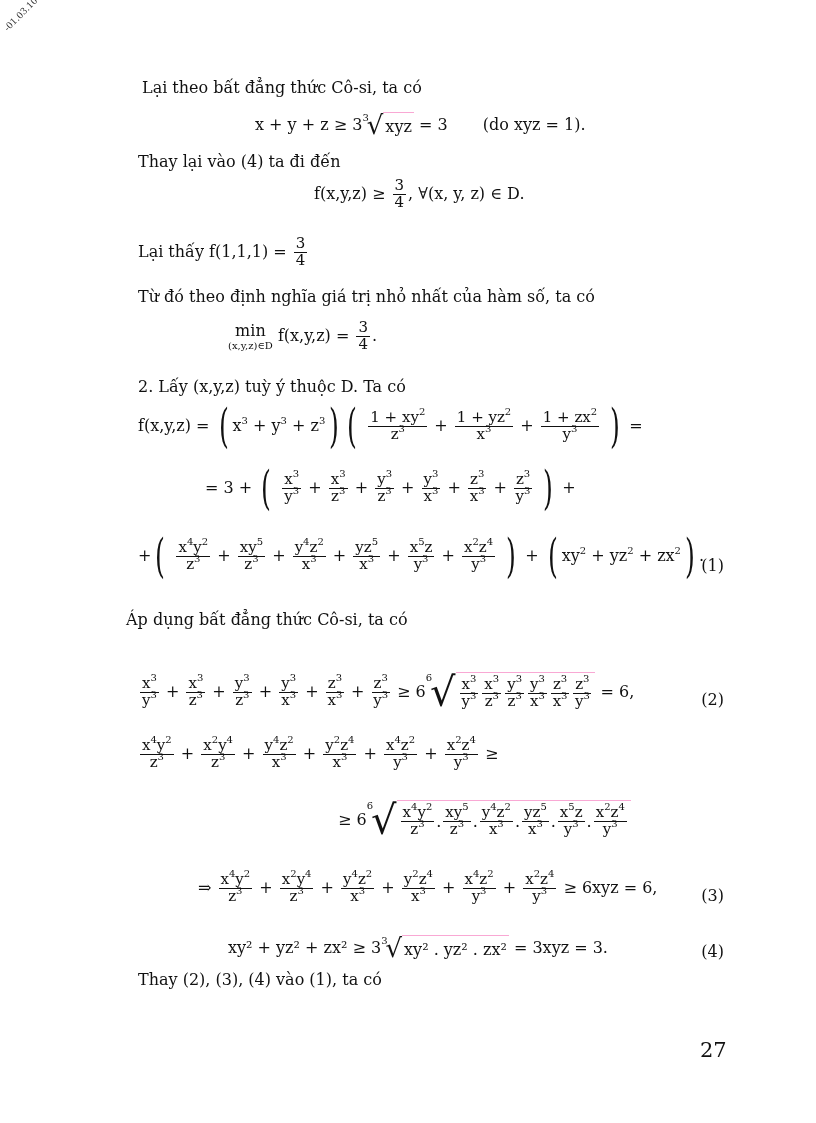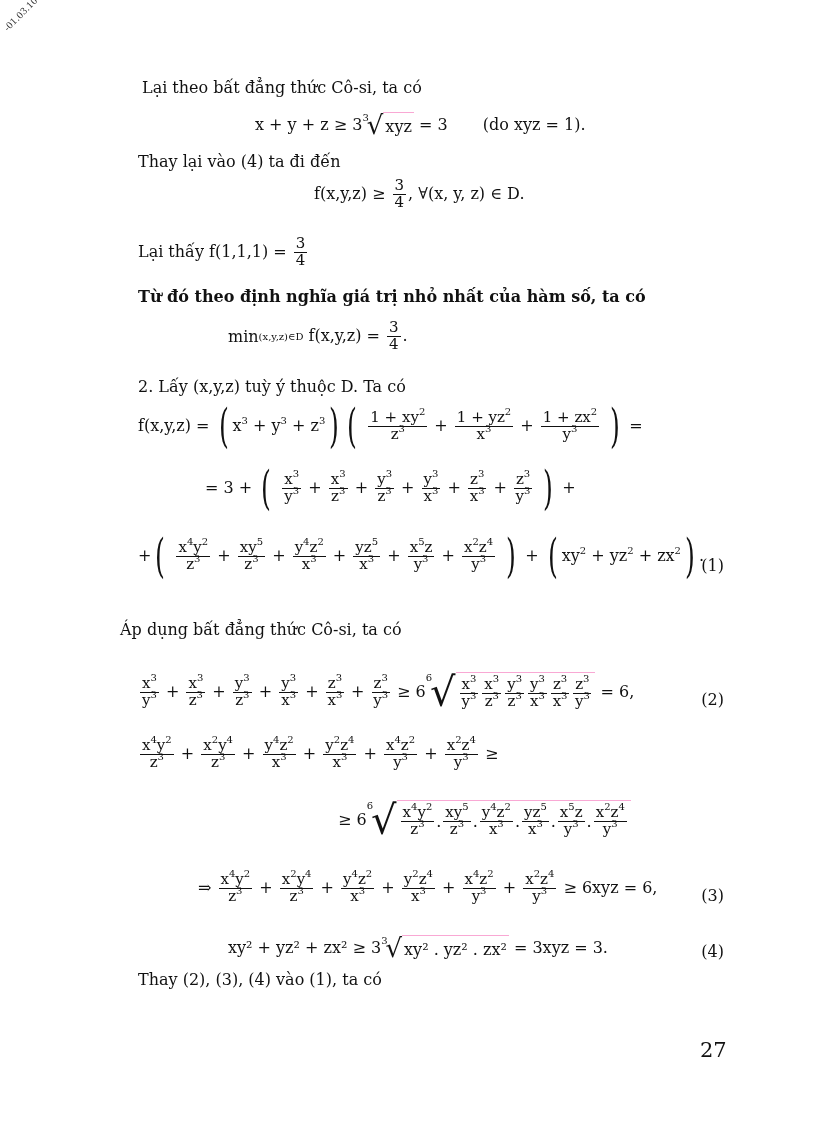--- a/index.html
+++ b/index.html
@@ -47,24 +47,24 @@
 </div>
 
 <div class="abs" style="left:138px;top:236px;">
   <span>Lại thấy  f(1,1,1) =</span>
   <span class="frac">
       <span>3</span>
       <span>4</span>
     </span>
 </div>
 
-<div class="abs" style="left:138px;top:287px;font-weight:bold;">Từ đó theo định nghĩa giá trị nhỏ nhất của hàm số, ta có</div>
+<div class="abs" style="left:138px;top:287px;">Từ đó theo định nghĩa giá trị nhỏ nhất của hàm số, ta có</div>
 
 <div class="abs" style="left:228px;top:320px;">
-  <span style="display:inline-flex;align-items:center;vertical-align:middle;">
+  <span style="display:inline-flex;flex-direction:column;align-items:center;vertical-align:middle;">
     <span>min</span>
     <span class="small">(x,y,z)∈D</span>
   </span>
   <span>f(x,y,z)   =</span>
   <span class="frac">
       <span>3</span>
       <span>4</span>
     </span>.
 </div>
 
@@ -140,21 +140,21 @@
       <span>y<sup>3</sup></span>
     </span> +
   <span class="frac">
       <span>x<sup>2</sup>z<sup>4</sup></span>
       <span>y<sup>3</sup></span>
     </span>
   <span class="big">)</span> + <span class="big">(</span>xy<sup>2</sup> + yz<sup>2</sup> + zx<sup>2</sup><span class="big">)</span>.
 </div>
 <div class="abs eqn" style="top:556px;">(1)</div>
 
-<div class="abs" style="left:120px;top:610px;margin-top:10px;">Áp dụng bất đẳng thức Cô-si, ta có</div>
+<div class="abs" style="left:126px;top:610px;">Áp dụng bất đẳng thức Cô-si, ta có</div>
 
 <div class="abs" style="left:138px;top:672px;">
   <span class="frac">
       <span>x<sup>3</sup></span>
       <span>y<sup>3</sup></span>
     </span> +
   <span class="frac">
       <span>x<sup>3</sup></span>
       <span>z<sup>3</sup></span>
     </span> +

